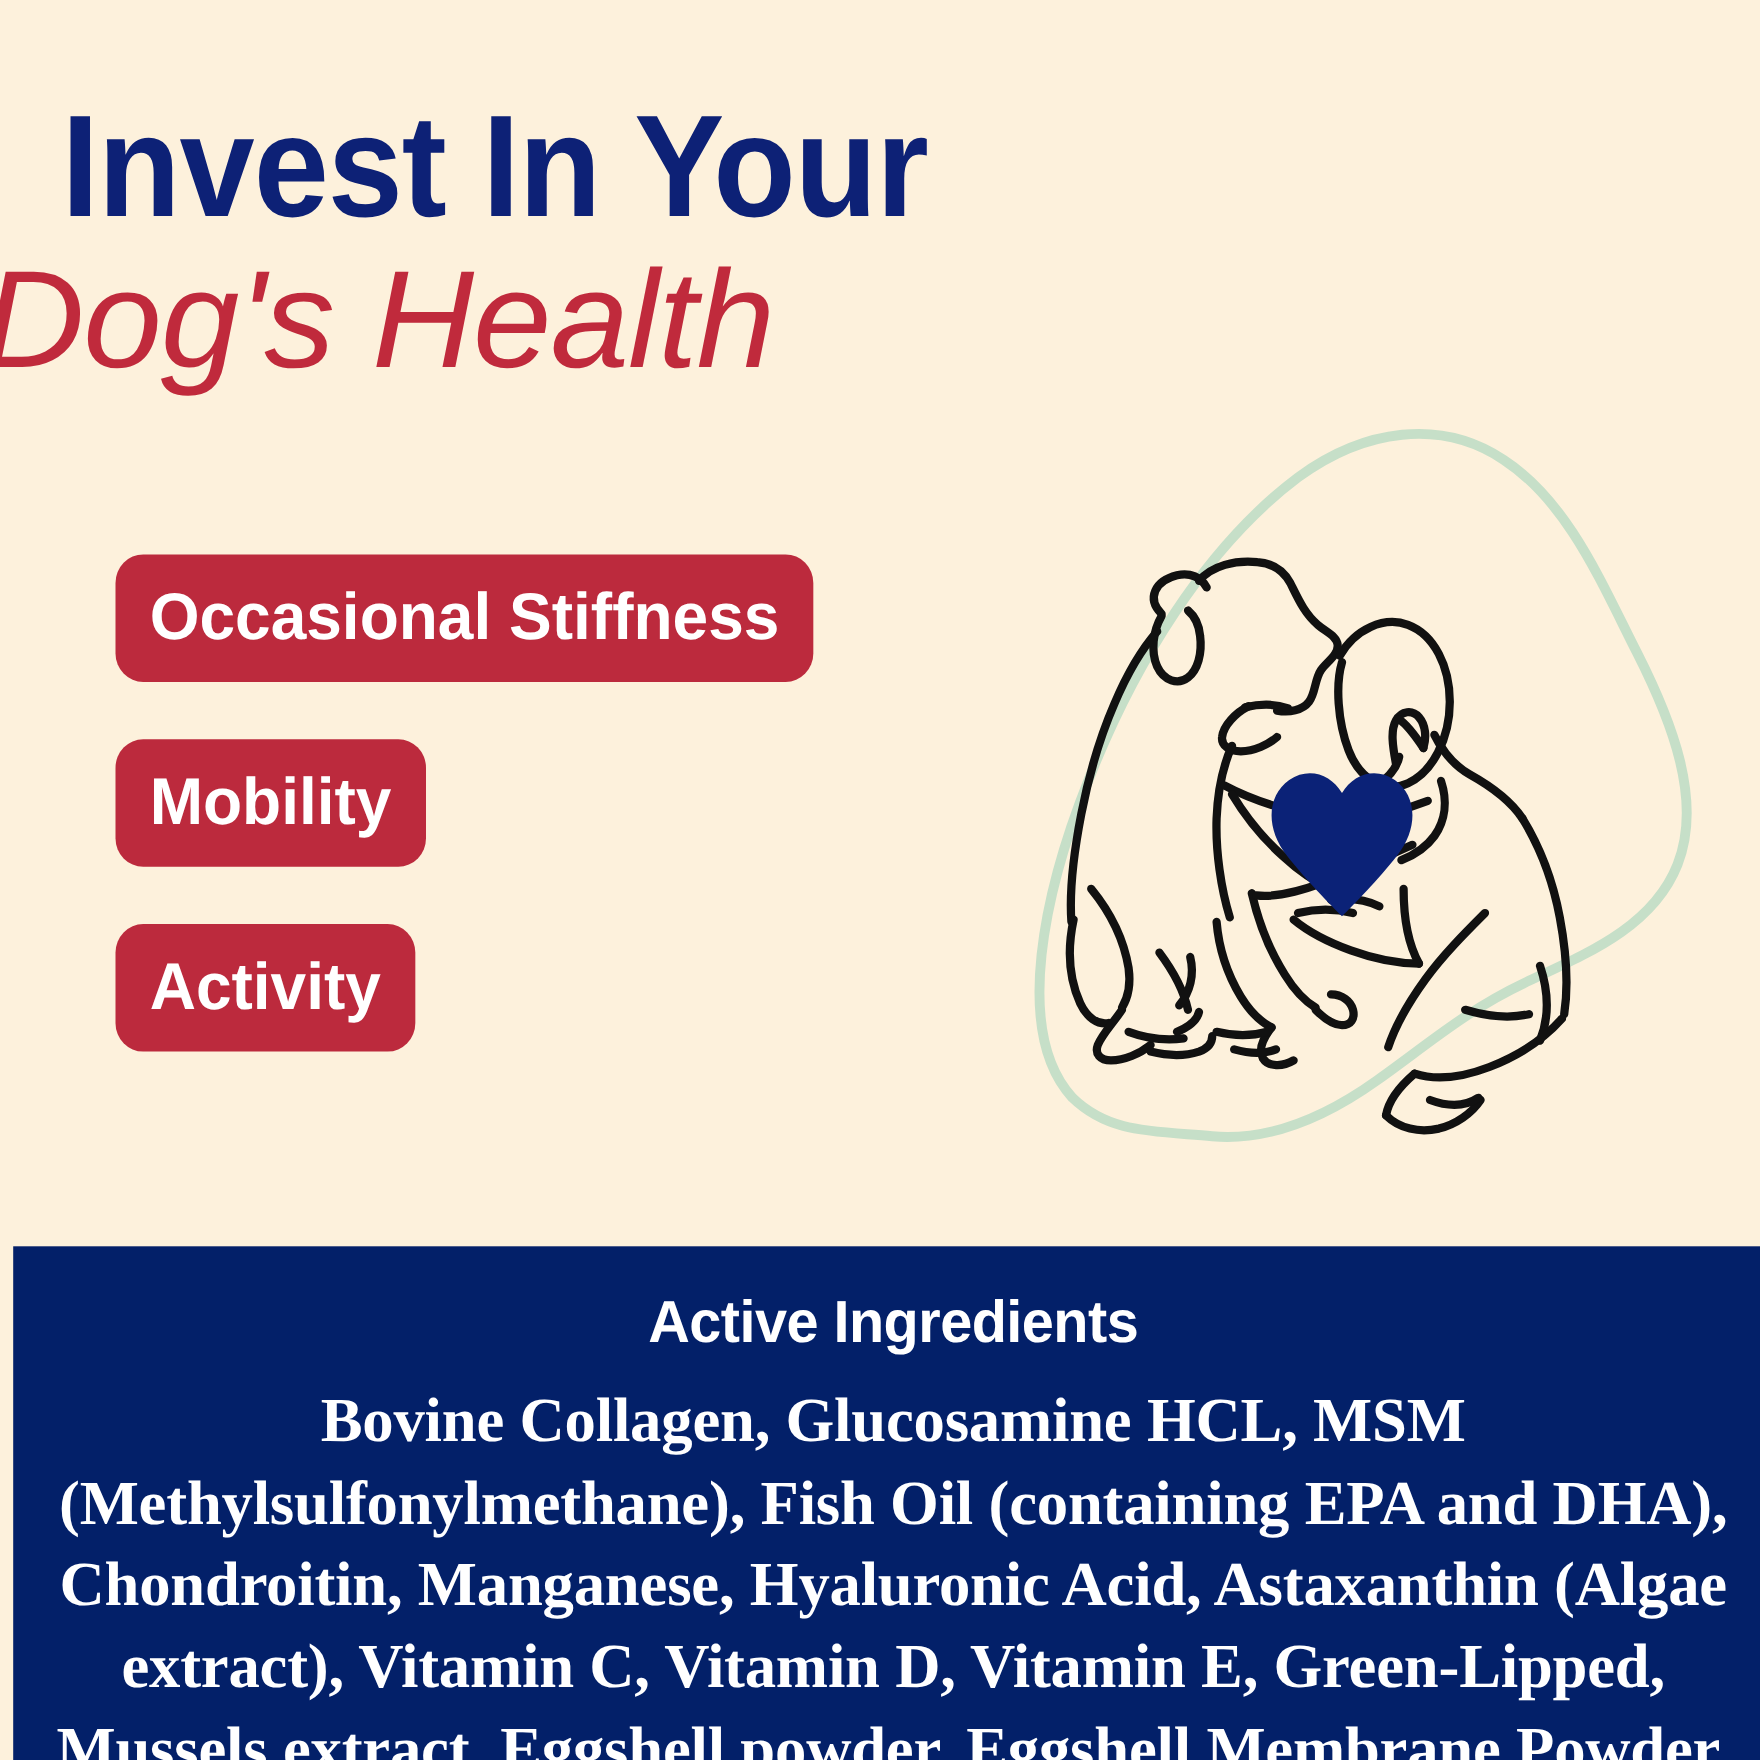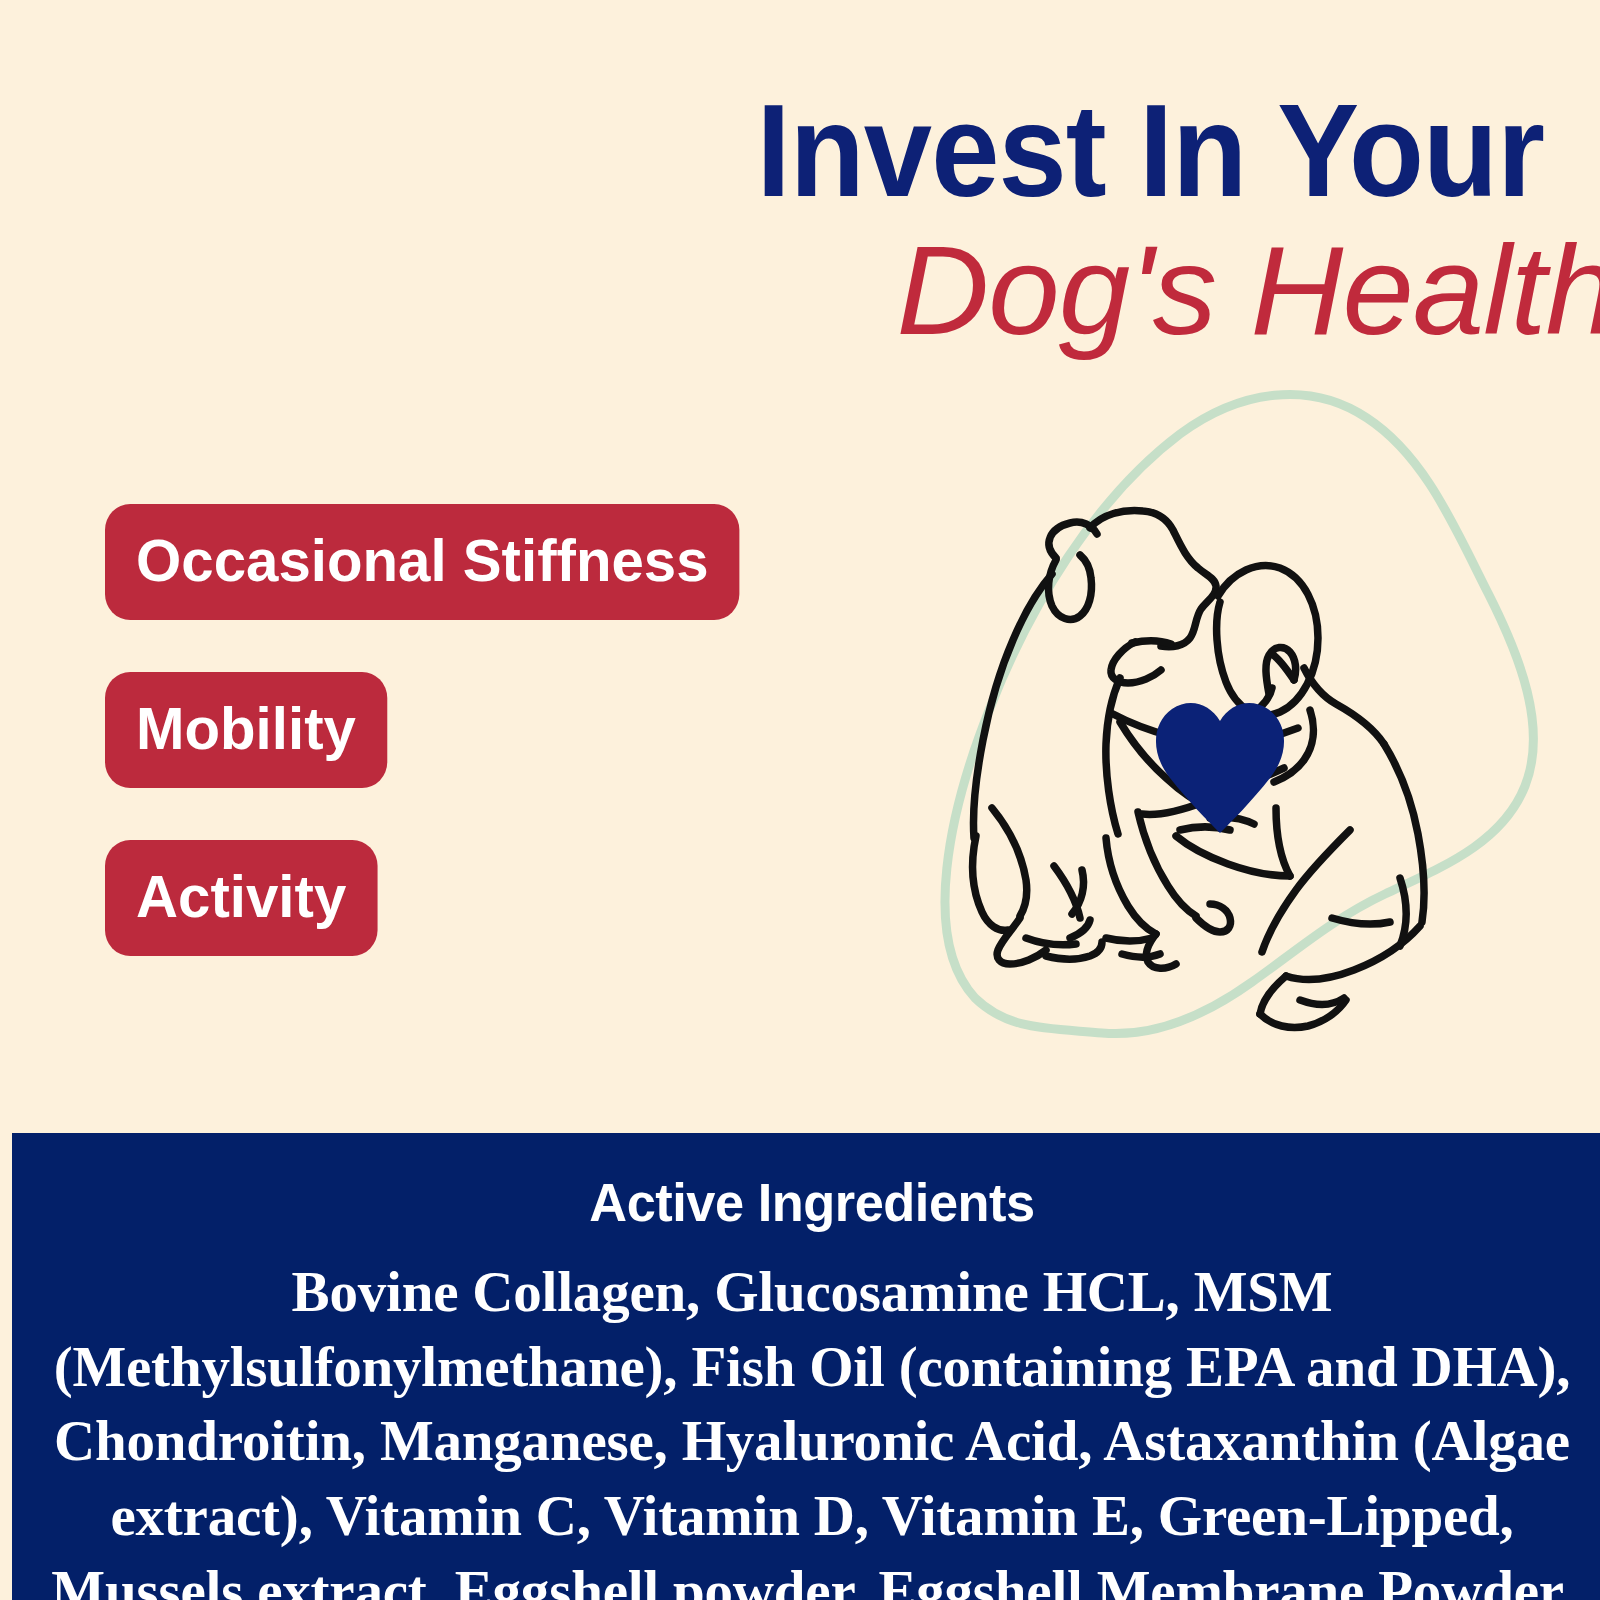--- a/index.html
+++ b/index.html
@@ -14,21 +14,21 @@
     width:1600px;height:1600px;
     background:#FDF1DC;
     overflow:hidden;
   }
 
   
   .headline{
     position:absolute;
     left:0;top:86px;
     width:1600px;
-    text-align:right;
+    text-align:left;
     line-height:0.98;
   }
   .headline .line1{
     display:block;
     font-family:"Liberation Sans", sans-serif;
     font-weight:700;
     font-size:132px;
     letter-spacing:-1px;
     color:#0D2176;
     transform:scaleX(0.93);

